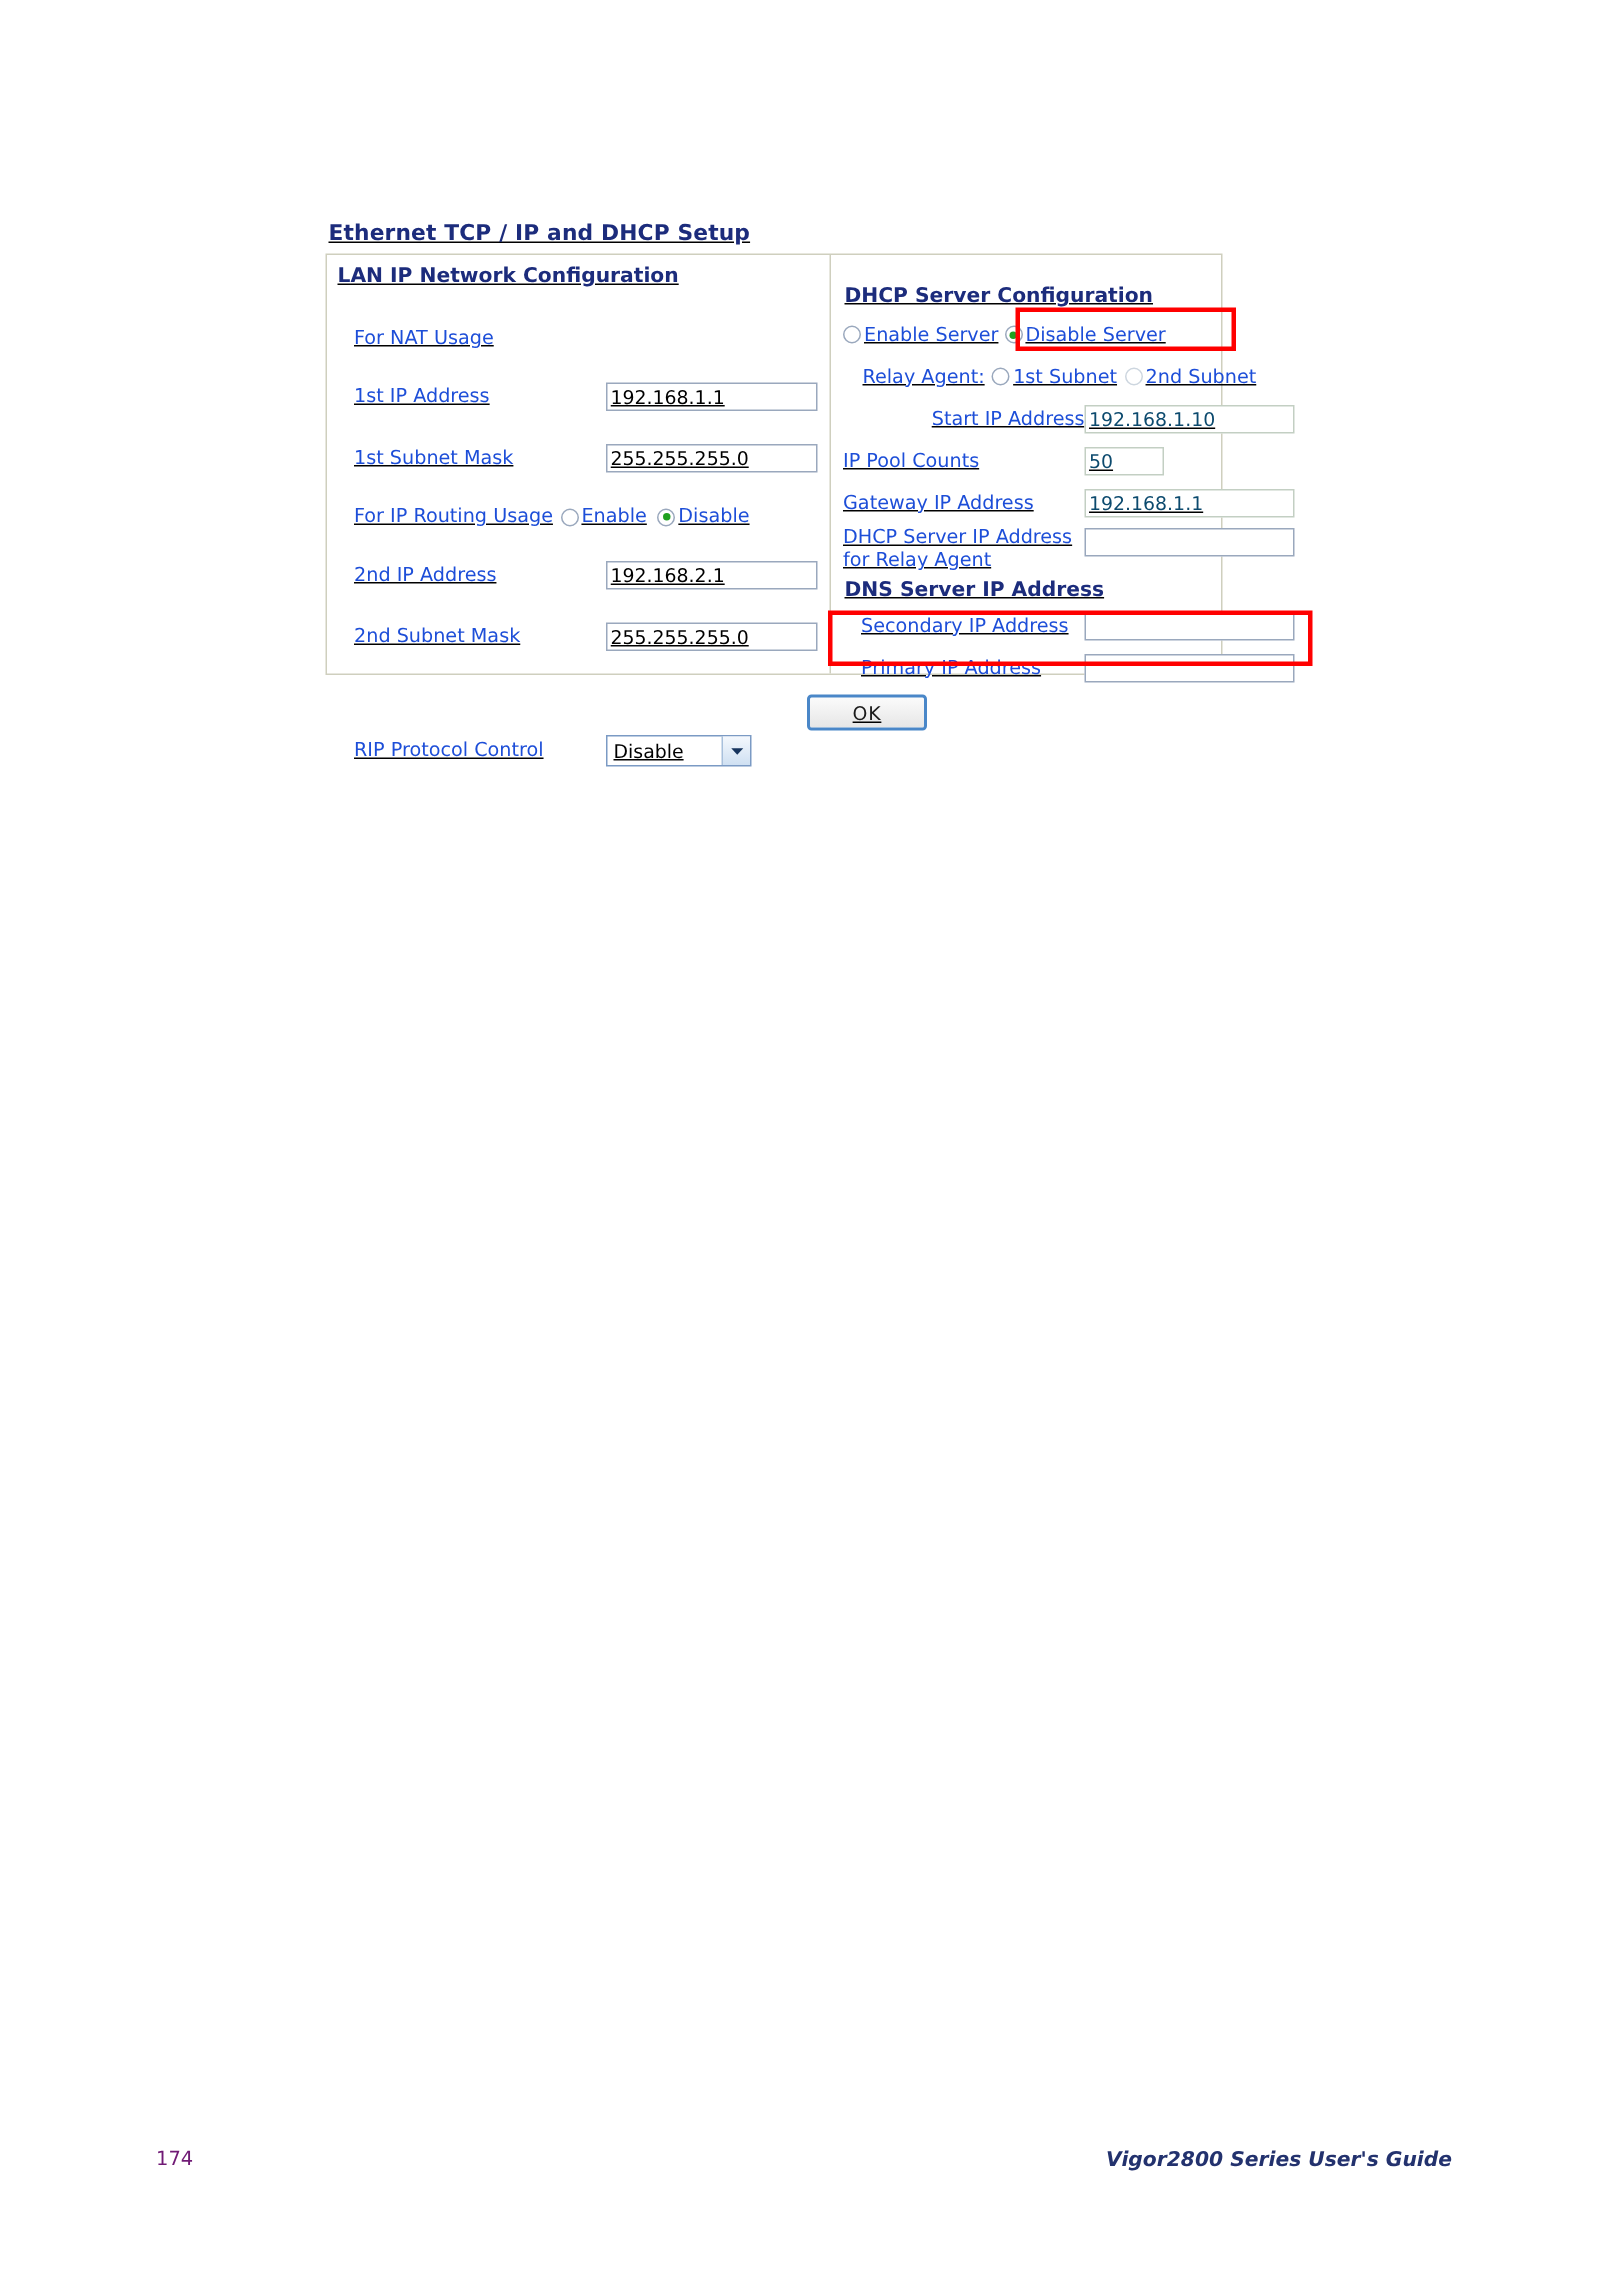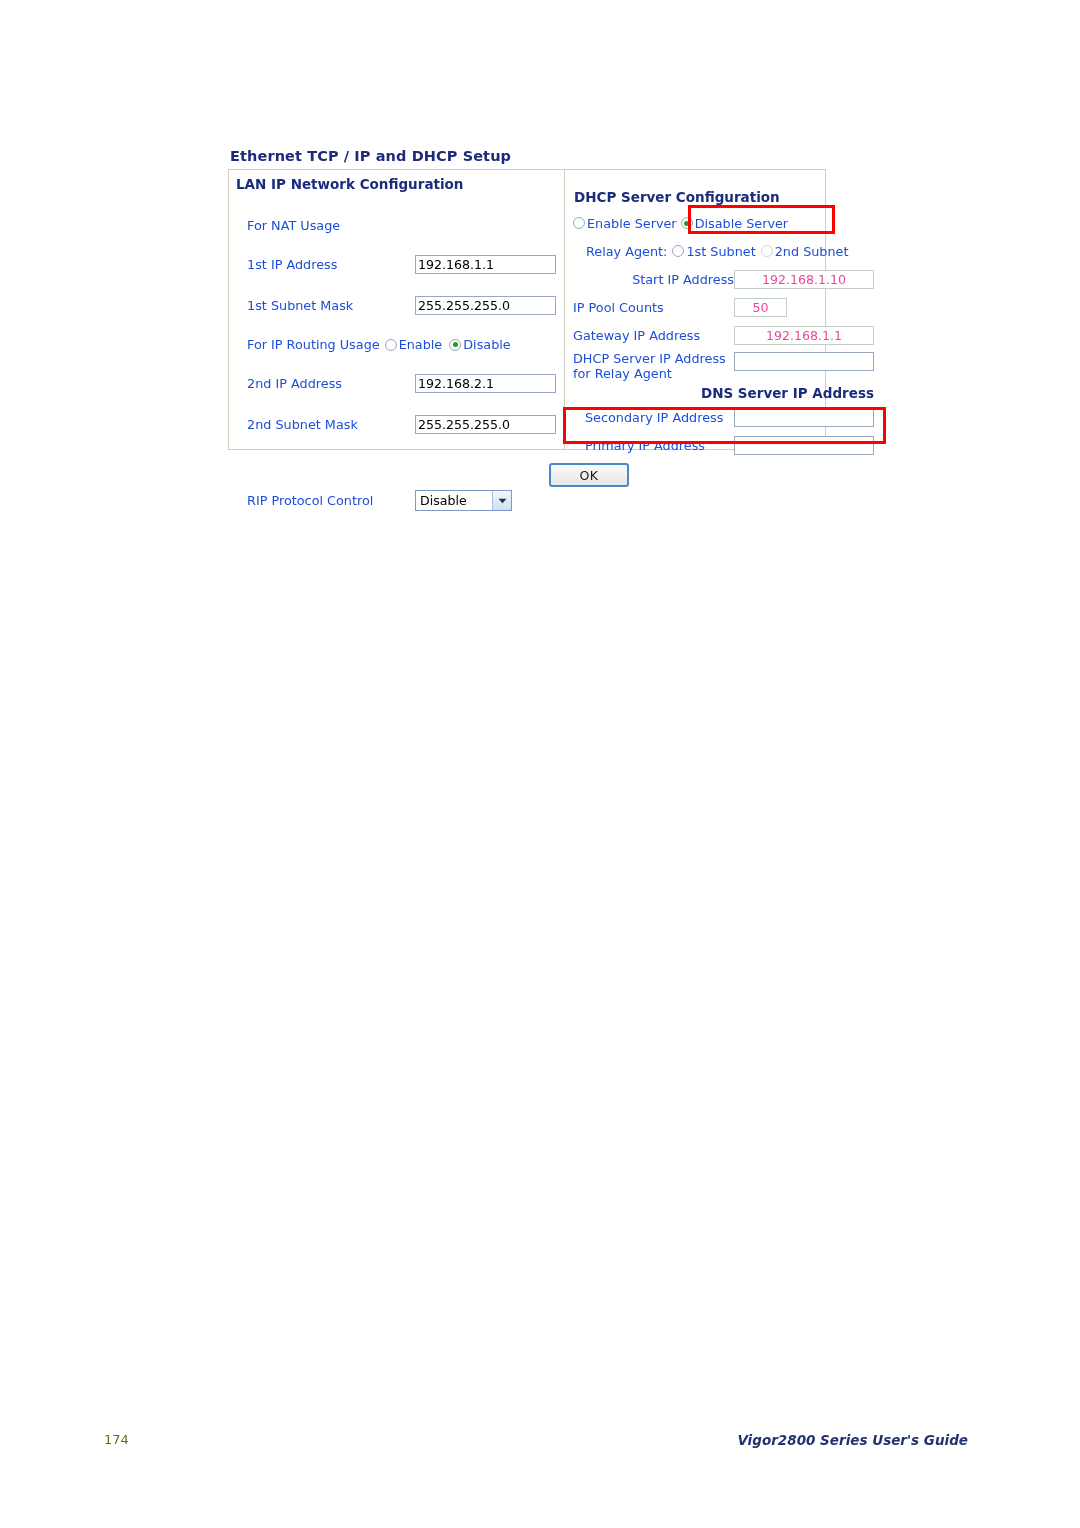--- a/index.html
+++ b/index.html
@@ -19,23 +19,24 @@
   #page {
     position: absolute;
     left: 0; top: 0;
     width: 1080px; height: 1528px;
     overflow: hidden;
   }
 
   
   #shot {
     position: absolute;
-    left: 228px;
+    left: 217px;
     top: 148px;
     width: 598px;
+    text-decoration: underline;
   }
 
   .shot-title {
     font-size: 14.5px;
     font-weight: bold;
     color: #1c2c7c;
     letter-spacing: 0.1px;
     margin: 0 0 5px 2px;
     white-space: nowrap;
   }
@@ -100,24 +101,23 @@
     color: #000000;
     background: #ffffff;
     border: 1px solid #9aa8bd;
     height: 19px;
     line-height: 19px;
     padding: 0 2px;
     box-sizing: border-box;
     outline: none;
   }
   input.tb.dis {
-    color: #ec4899;
+    color: #0c4a6e;
     border: 1px solid #c3cfc3;
     background: #ffffff;
-    text-align: center;
   }
 
   
   .radio {
     display: inline-block;
     width: 12px; height: 12px;
     border-radius: 50%;
     border: 1px solid #9aa8bd;
     background: #ffffff;
     box-sizing: border-box;
@@ -224,21 +224,21 @@
     position: absolute;
     left: 0; top: 1432px;
     width: 1080px;
     height: 24px;
   }
   .footer-page {
     position: absolute;
     left: 104px; top: 0;
     font-family: "DejaVu Sans", sans-serif;
     font-size: 13px;
-    color: #4d7c0f;
+    color: #701a75;
   }
   .footer-guide {
     position: absolute;
     right: 112px; top: 0;
     font-family: "DejaVu Sans", sans-serif;
     font-size: 13.5px;
     font-style: italic;
     font-weight: bold;
     color: #23326e;
     white-space: nowrap;
@@ -345,21 +345,21 @@
         </div>
 
         <div class="row" style="align-items:flex-start; height:32px; padding-top:2px;">
           <span style="width:161px; display:block;">
             <span class="lbl" style="display:block; line-height:15px;">DHCP Server IP Address</span>
             <span class="lbl" style="display:block; line-height:15px;">for Relay Agent</span>
           </span>
           <input class="tb" style="width: 140px; margin-top: 1px;" type="text" value="">
         </div>
 
-        <div class="sec-head" style="margin:2px 0 2px 1px;text-align:right;">DNS Server IP Address</div>
+        <div class="sec-head" style="margin:2px 0 2px 1px;">DNS Server IP Address</div>
 
         <div class="row">
           <span class="lbl" style="width:161px; padding-left:12px; box-sizing:border-box;">Secondary IP Address</span>
           <input class="tb" style="width: 140px;" type="text" value="">
         </div>
 
         <div class="row">
           <span class="lbl" style="width:161px; padding-left:12px; box-sizing:border-box;">Primary IP Address</span>
           <input class="tb" style="width: 140px;" type="text" value="">
         </div>

